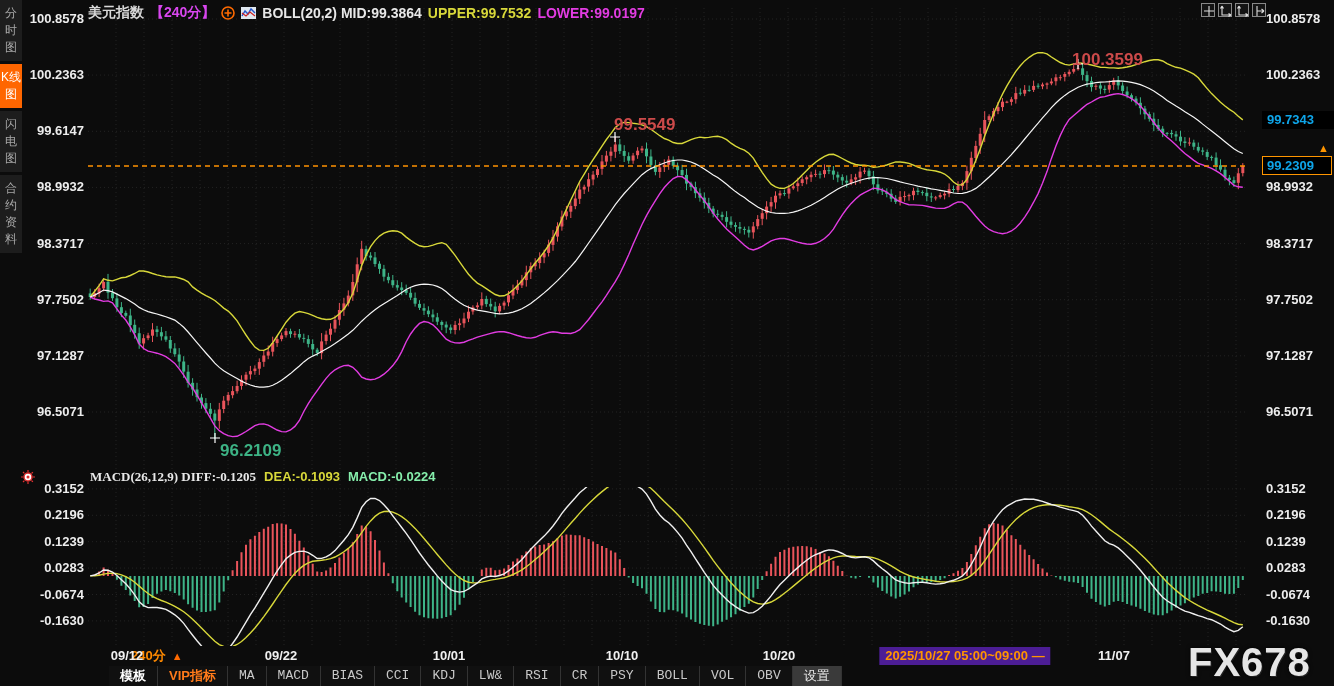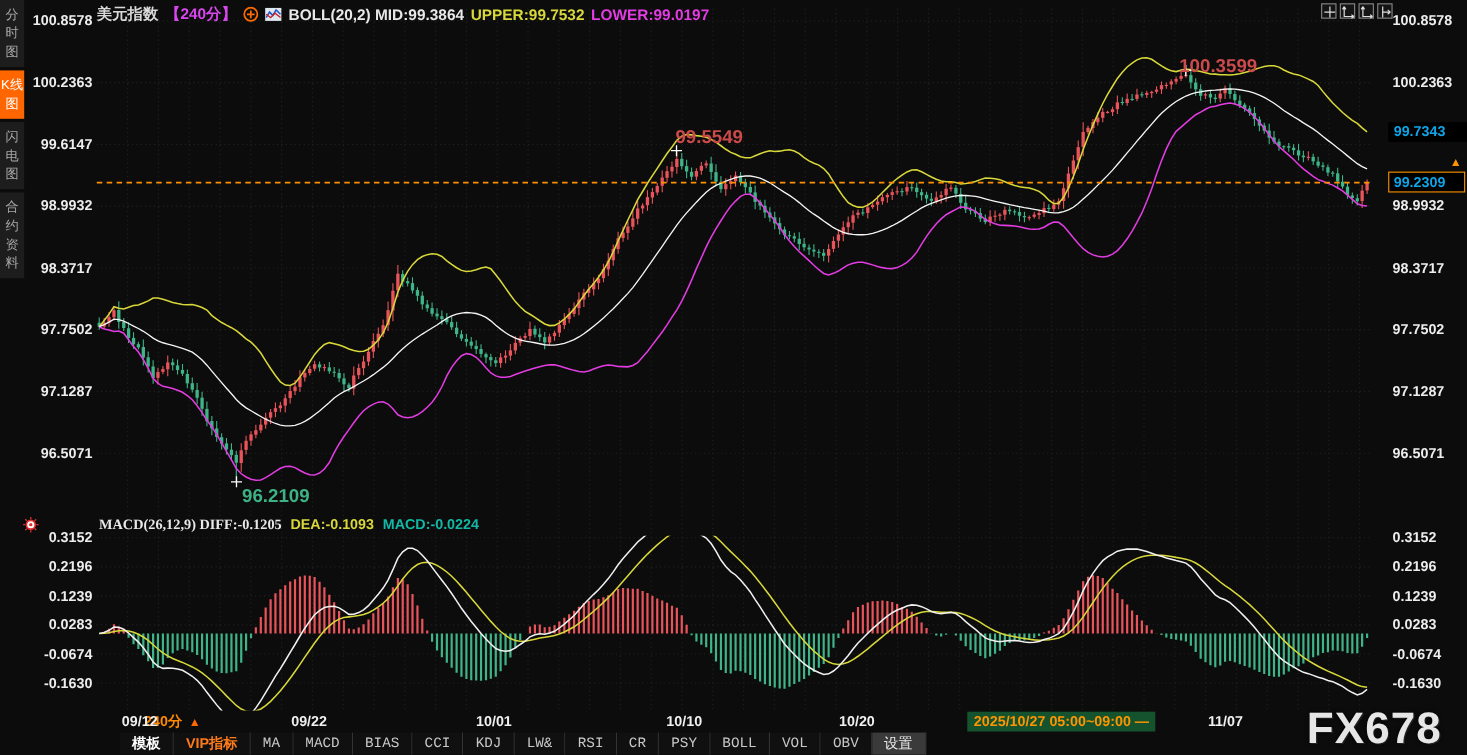--- a/index.html
+++ b/index.html
@@ -32,41 +32,41 @@
 
   
   .axlab { position:absolute; height:16px; line-height:16px; font-size:13px; font-weight:700;
            color:#ededed; z-index:4; white-space:nowrap; }
   .axlab.l { left:0; width:84px; text-align:right; }
   .axlab.r { left:1266px; width:66px; text-align:left; }
 
   
   .macd-hdr { position:absolute; left:90px; top:469px; height:16px; z-index:5; font-size:13px;
               font-weight:700; white-space:nowrap; display:flex; gap:8px; }
-  .macd-hdr .w { color:#e8e8e8;font-family:Liberation Serif, serif; } .macd-hdr .y { color:#d8d83a; } .macd-hdr .m { color:#14b8a6;text-align:right; }
+  .macd-hdr .w { color:#e8e8e8;font-family:Liberation Serif, serif; } .macd-hdr .y { color:#d8d83a; } .macd-hdr .m { color:#86efac;text-align:right; }
   .ind-icon { position:absolute; left:20px; top:469px; z-index:5; }
 
   
   .anno { position:absolute; font-size:17px; font-weight:700; z-index:4; white-space:nowrap; }
 
   
   .box-plain { position:absolute; left:1262px; width:72px; height:18px; line-height:18px;
                background:#000; color:#0ea5e9; font-size:13px; font-weight:700;
                padding-left:5px; z-index:6; }
   .box-cur   { position:absolute; left:1262px; width:70px; height:19px; line-height:17px;
                background:#000; border:1px solid #ff9500; color:#0ea5e9; font-size:13px;
                font-weight:700; padding-left:4px; z-index:6; }
   .up-arrow  { position:absolute; left:1318px; color:#ff9500; font-size:11px; z-index:6;
                line-height:11px; }
 
   
   .xrow { position:absolute; left:0; top:647px; width:1334px; height:18px; z-index:5; }
   .xlab { position:absolute; transform:translateX(-50%); font-size:13px; font-weight:700;
           color:#f0f0f0; height:18px; line-height:18px; white-space:nowrap; }
-  .xlab.hl { background:#14532d; color:#ff9500; padding:0 6px; }
+  .xlab.hl { background:#4c1d95; color:#ff9500; padding:0 6px; }
   .period-bl { position:absolute; left:90px; top:0; color:#ff8a00; font-size:13px;
                font-weight:700; height:18px; line-height:18px; cursor:pointer;margin-left:41px; }
   .period-bl .tri { color:#ff6a00; font-size:11px; margin-left:6px; }
 
   
   .toolbar { position:absolute; left:60px; top:666px; height:20px; z-index:5; display:flex; }
   .tbtn { height:20px; line-height:20px; padding:0 11px; font-family:"Liberation Mono", monospace;
           font-size:13px; color:#c8c8c8; background:#101010; border-right:1px solid #333;
           cursor:pointer; white-space:nowrap; }
   .tbtn.active { background:#ff6600; color:#fff; font-family:Liberation Mono, monospace; font-weight:700;margin-top:34px;}

